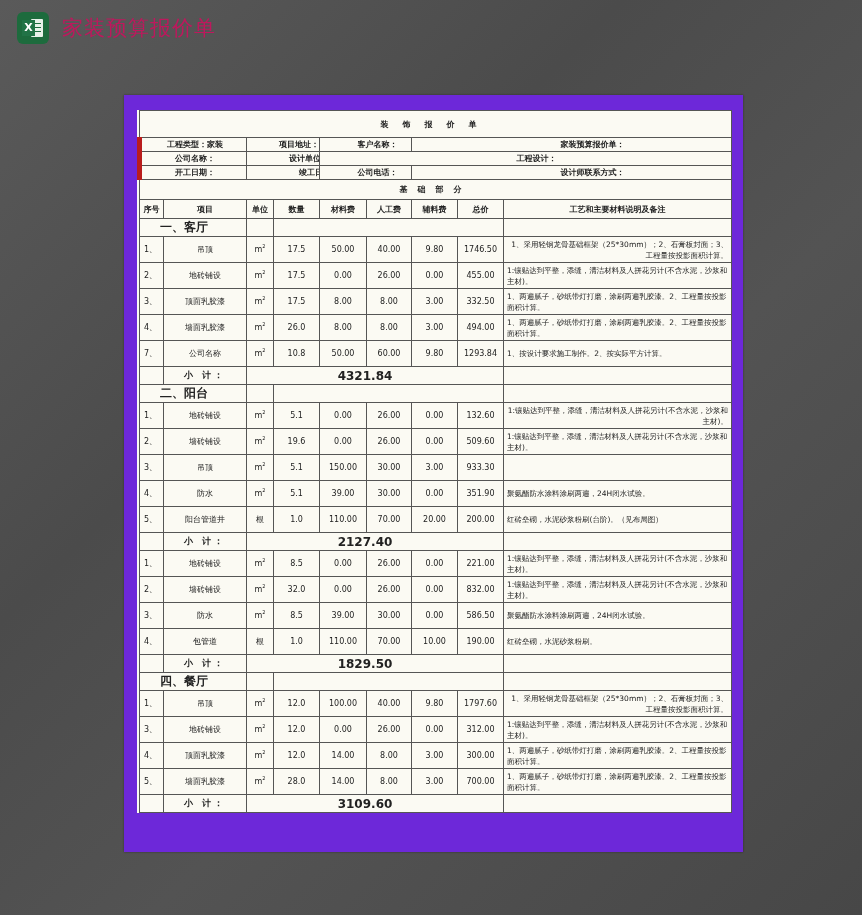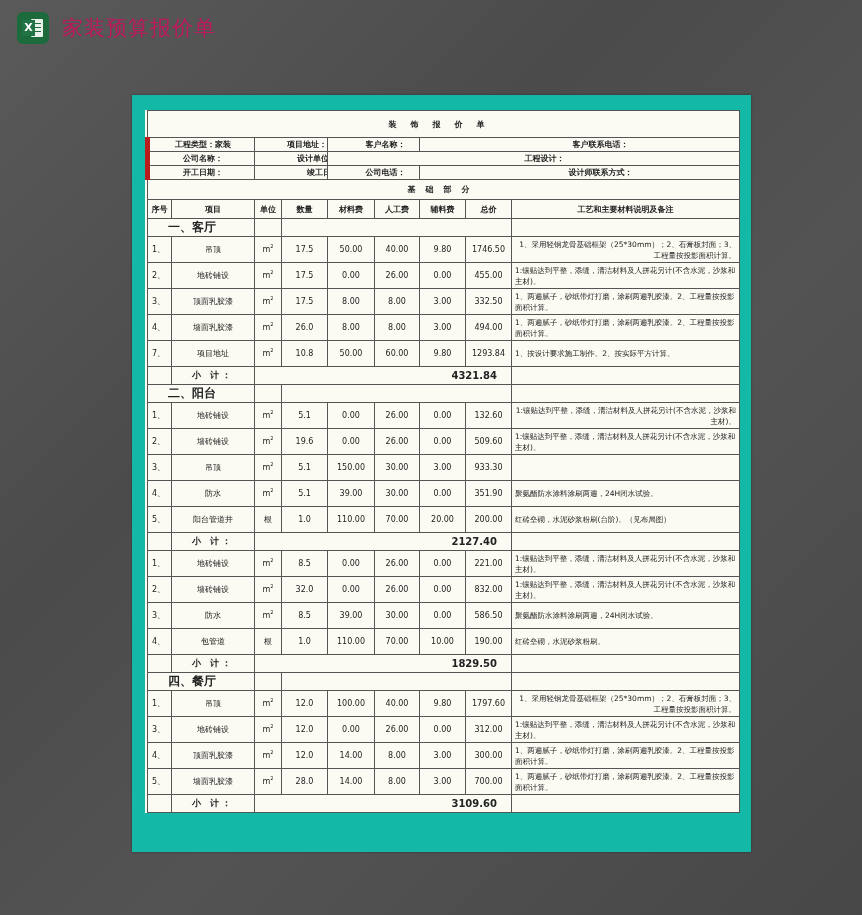--- a/index.html
+++ b/index.html
@@ -5,40 +5,40 @@
   html,body{margin:0;padding:0;}
   body{width:862px;height:915px;overflow:hidden;position:relative;
     background:linear-gradient(135deg,#5a5a5a 0%,#4b4b4b 35%,#535353 60%,#474747 100%);
     font-family:"DejaVu Sans","Liberation Sans",sans-serif;}
   .topbar{position:absolute;left:0;top:0;width:862px;height:60px;}
   .app-icon{position:absolute;left:17px;top:12px;width:32px;height:32px;border-radius:6px;background:#1d6b3d;}
   .app-icon .sheet{position:absolute;left:14px;top:7px;width:12px;height:18px;background:#e8f2ea;border-radius:1px;}
   .app-icon .sheet i{position:absolute;left:2px;right:2px;height:1px;background:#1d6b3d;}
   .app-icon .x{position:absolute;left:5px;top:8px;width:13px;height:16px;background:#217346;color:#fff;font:bold 11px "DejaVu Sans",sans-serif;line-height:16px;text-align:center;}
   .app-title{position:absolute;left:62px;top:14px;color:#be185d;font-size:21px;letter-spacing:1px;font-family:"DejaVu Sans",sans-serif;}
-  .paper{position:absolute;left:132px;top:95px;width:619px;height:757px;background:#14b8a6;box-shadow:0 0 2px rgba(0,0,0,.4);}
+  .paper{position:absolute;left:124px;top:95px;width:619px;height:757px;background:#6d28d9;box-shadow:0 0 2px rgba(0,0,0,.4);}
   table.quote{position:absolute;left:13px;top:15px;border-collapse:collapse;table-layout:fixed;background:#fbfaf3;width:592px;}
   table.quote td{border:1px solid #555;font-size:8px;color:#222;text-align:center;padding:0;overflow:hidden;white-space:nowrap;}
   .title-row td{height:26px;font-size:15px;font-weight:bold;letter-spacing:14px;}
   .info-row td{height:13px;font-size:7px;font-weight:bold;text-align:left;border-left:none;border-right:none;}
   .info-row td.first{border-left:5px solid #b91c1c;}
   .info-row td.last{border-right:1px solid #555;}
   .info-row span{display:inline-block;}
   .sec-title td{height:19px;font-size:12px;font-weight:bold;letter-spacing:10px;}
   .hdr td{height:18px;font-size:7px;font-weight:bold;}
   .cat td{height:15px;}
   .cat td.catname{font-size:12px;font-weight:bold;text-align:left;padding-left:20px;}
   .item td{height:25px;font-size:8.5px;}
   .item td.name{font-size:8px;}
   .item td.idx{text-align:left;padding-left:4px;}
   .item td.note{white-space:normal;text-align:left;font-size:7.5px;line-height:11px;padding:0 3px;}
   .item td.note.c{text-align:right;}
   .sub td{height:17px;font-weight:bold;}
   .sub td.sublabel{font-size:9px;letter-spacing:3px;margin-top:32px;}
-  .sub td.subval{text-align:right;padding-right:14px;font-size:10px;}
+  .sub td.subval{padding-right:20px;font-size:12px;}
   sup{font-size:5px;vertical-align:super;line-height:0;}
 </style>
 </head>
 <body>
 
 <div class="topbar">
   <div class="app-icon">
     <div class="sheet">
         <i style="top:4px"></i>
         <i style="top:8px"></i>
@@ -63,21 +63,21 @@
         <col style="width:228px">
     </colgroup>
     <tbody id="tbody">
         <tr class="title-row">
           <td colspan="9">装饰报价单</td>
         </tr>
         <tr class="info-row">
           <td colspan="2" class="first" style="padding-left:2px"><span>工程类型：家装</span></td>
           <td colspan="2" class="" style="padding-left:32px"><span>项目地址：</span></td>
           <td colspan="2" class="" style="padding-left:24px"><span>客户名称：</span></td>
-          <td colspan="3" class=" last" style="padding-left:42px"><span>客户联系电话：</span></td>
+          <td colspan="3" class=" last" style="padding-left:42px"><span>家装预算报价单：</span></td>
         </tr>
         <tr class="info-row">
           <td colspan="2" class="first" style="padding-left:2px"><span>公司名称：</span></td>
           <td colspan="2" class="" style="padding-left:42px"><span>设计单位：</span></td>
           <td colspan="5" class=" last" style="padding-left:22px"><span>工程设计：</span></td>
         </tr>
         <tr class="info-row">
           <td colspan="2" class="first" style="padding-left:2px"><span>开工日期：</span></td>
           <td colspan="2" class="" style="padding-left:52px"><span>竣工日期：</span></td>
           <td colspan="2" class="" style="padding-left:24px"><span>公司电话：</span></td>
@@ -142,21 +142,21 @@
           <td><span>m</span><sup>2</sup></td>
           <td>26.0</td>
           <td>8.00</td>
           <td>8.00</td>
           <td>3.00</td>
           <td>494.00</td>
           <td class="note">1、两遍腻子，砂纸带灯打磨，涂刷两遍乳胶漆。2、工程量按投影面积计算。</td>
         </tr>
         <tr class="item">
           <td class="idx">7、</td>
-          <td class="name">项目地址</td>
+          <td class="name">公司名称</td>
           <td><span>m</span><sup>2</sup></td>
           <td>10.8</td>
           <td>50.00</td>
           <td>60.00</td>
           <td>9.80</td>
           <td>1293.84</td>
           <td class="note">1、按设计要求施工制作。2、按实际平方计算。</td>
         </tr>
         <tr class="sub">
           <td></td>

